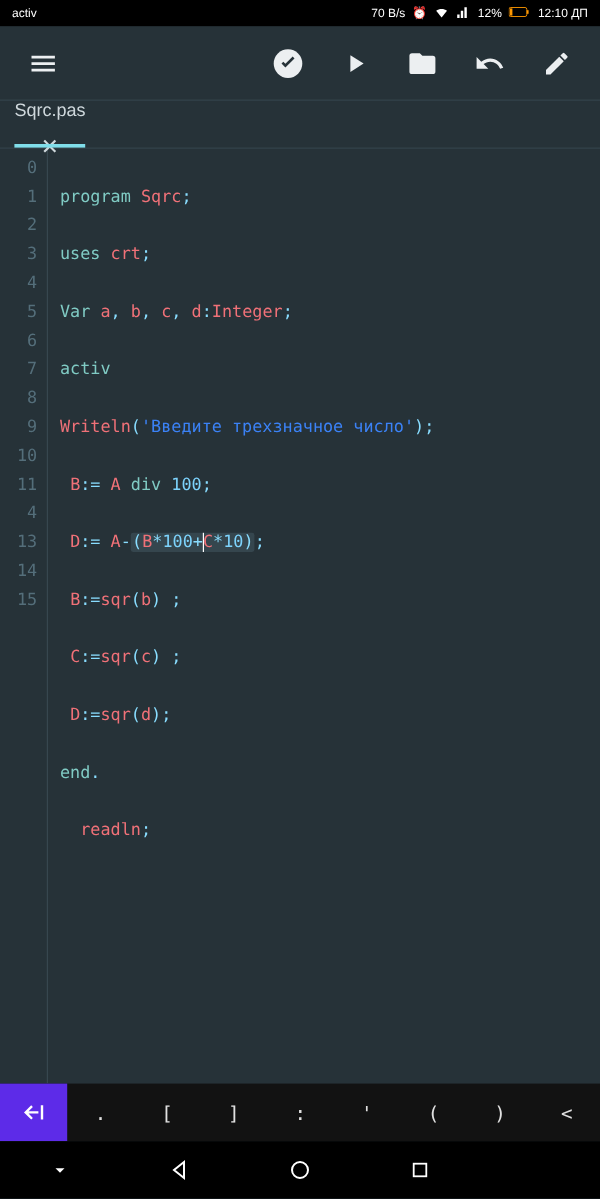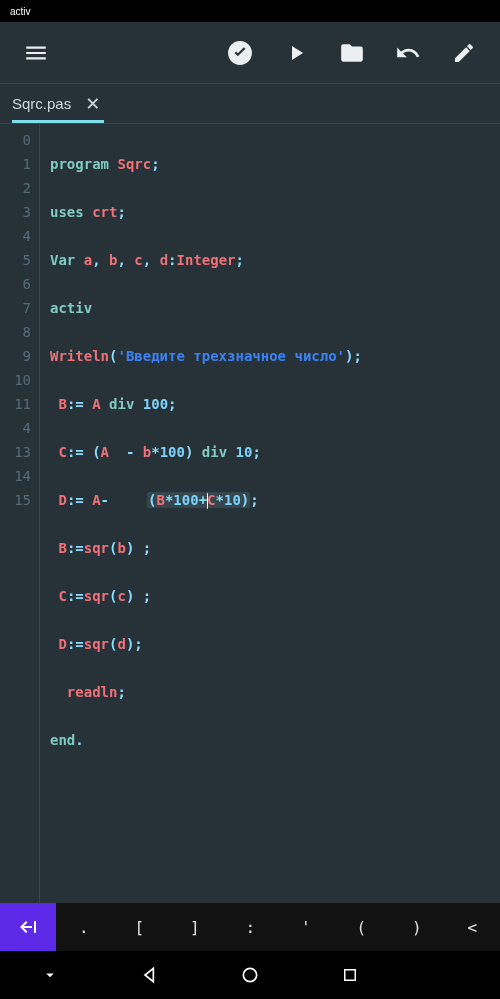--- a/index.html
+++ b/index.html
@@ -9,52 +9,75 @@
 .status-bar { height: 22px; background: #000; color: #fff; display: flex; align-items: center; padding: 0 10px; font-size: 10px; justify-content: space-between; }
 .status-right { display: flex; gap: 6px; align-items: center; }
 
 .toolbar { height: 62px; background: #263238; display: flex; align-items: center; padding: 0 12px; gap: 8px; border-bottom: 1px solid #37474f; }
 .toolbar .menu { flex: 0 0 auto; }
 .toolbar .spacer { flex: 1; }
 .toolbar .tbtn { width: 48px; height: 48px; display: flex; align-items: center; justify-content: center; }
 .toolbar svg { fill: #eceff1; }
 
 .tab-bar { height: 40px; background: #263238; display: flex; align-items: center; padding: 0 12px; gap: 12px; border-bottom: 1px solid #37474f; }
-.tab { display: flex; align-items: center; gap: 10px; height: 100%; position: relative; color: #cfd8dc; font-size: 15px; }
+.tab { display: flex; align-items: center; gap: 10px; height: 100%; position: relative; color: #cfd8dc; font-size: 15px; flex-direction: column; }
 .tab.active::after { content: ''; position: absolute; bottom: 0; left: 0; right: 0; height: 3px; background: #80deea; }
 .tab .close-x { font-size: 18px; color: #cfd8dc; padding: 0 4px; }
 
 .editor { flex: 1; display: flex; background: #263238; overflow: hidden; font-family: Menlo, Consolas, monospace; font-size: 14px; line-height: 24px; }
 .gutter { width: 40px; background: #263238; color: #546e7a; text-align: right; padding: 4px 8px 0 0; border-right: 1px solid #37474f; user-select: none; }
-.code { flex: 1; padding: 4px 16px 0 10px; white-space: pre; font-weight: bold; }
+.code { flex: 1; padding: 4px 16px 0 10px; white-space: pre; }
 .code-line { height: 24px; }
 
 .kw { color: #80cbc4; }
 .id { color: #f07178; }
 .sym { color: #89ddff; }
 .str { color: #3b82f6; }
 .num { color: #7dd3fc; }
-.hl { background: #546e7a55; border-radius: 2px; padding: 0 1px; margin-left: 38px; }
+.hl { background: #546e7a55; border-radius: 2px; padding: 0 1px; }
 .cursor { display:inline-block; width:1px; height:16px; background:#fff; vertical-align:middle; margin:0 -0.5px; }
 
 .key-row { height: 48px; background: #121212; display: flex; align-items: stretch; }
 .tab-key { width: 56px; background: #5d2be8; display: flex; align-items: center; justify-content: center; }
 .tab-key svg { fill: #fff; }
 .sym-keys { flex: 1; display: flex; }
 .sym-key { flex: 1; color: #e0e0e0; display: flex; align-items: center; justify-content: center; font-size: 16px; font-family: monospace; }
 
 .nav-bar { height: 48px; background: #000; display: flex; align-items: center; justify-content: space-around; }
 .nav-bar svg { fill: #fff; }
 .nav-btn { width: 48px; height: 48px; display: flex; align-items: center; justify-content: center; }
 </style>
 </head>
 <body>
 
 <div class="status-bar">
   <span>activ</span>
+  <div class="status-right">
+    <span>70 B/s</span>
+    <span>⏰</span>
+    <span>
+      <svg width="12" height="12" viewBox="0 0 24 24">
+          <path fill="#fff" d="M12 21l9-11c-5-4-13-4-18 0l9 11z"></path>
+        </svg>
+    </span>
+    <span>
+      <svg width="12" height="12" viewBox="0 0 24 24">
+          <path fill="#fff" d="M2 22h4v-6H2v6zm6 0h4V10H8v12zm6 0h4V4h-4v18z"></path>
+        </svg>
+    </span>
+    <span>12%</span>
+    <span>
+      <svg width="18" height="10" viewBox="0 0 24 12">
+          <rect x="0" y="1" width="20" height="10" rx="2" fill="none" stroke="#ff9800" stroke-width="1"></rect>
+          <rect x="20" y="4" width="2" height="4" fill="#ff9800"></rect>
+          <rect x="1" y="2" width="3" height="8" fill="#ff9800"></rect>
+        </svg>
+    </span>
+    <span>12:10 ДП</span>
+  </div>
 </div>
 
 <div class="toolbar">
   <div class="tbtn menu">
     <svg width="26" height="26" viewBox="0 0 24 24">
         <path d="M3 6h18v2H3V6zm0 5h18v2H3v-2zm0 5h18v2H3v-2z"></path>
       </svg>
   </div>
   <div class="spacer"></div>
   <div class="tbtn">
@@ -111,27 +134,26 @@
     <div>14</div>
     <div>15</div>
   </div>
   <div class="code">
 <div class="code-line"><span class="kw">program</span> <span class="id">Sqrc</span><span class="sym">;</span></div>
 <div class="code-line"><span class="kw">uses</span> <span class="id">crt</span><span class="sym">;</span></div>
 <div class="code-line"><span class="kw">Var</span> <span class="id">a</span><span class="sym">,</span> <span class="id">b</span><span class="sym">,</span> <span class="id">c</span><span class="sym">,</span> <span class="id">d</span><span class="sym">:</span><span class="id">Integer</span><span class="sym">;</span></div>
 <div class="code-line"><span class="kw">activ</span></div>
 <div class="code-line"><span class="id">Writeln</span><span class="sym">(</span><span class="str">'Введите трехзначное число'</span><span class="sym">);</span></div>
 <div class="code-line"> <span class="id">B</span><span class="sym">:=</span> <span class="id">A</span> <span class="kw">div</span> <span class="num">100</span><span class="sym">;</span></div>
-<div class="code-line"> <span class="id">C</span><span class="sym">:=</span> <span class="sym">(</span><span class="id">A</span>  <span class="sym">-</span> <span class="id">b</span><span class="sym">*</span><span class="num">100</span><span class="sym">)</span> <span class="kw">div</span> <span class="num">10</span><span class="sym">;</span></div>
 <div class="code-line"> <span class="id">D</span><span class="sym">:=</span> <span class="id">A</span><span class="sym">-</span><span class="hl"><span class="sym">(</span><span class="id">B</span><span class="sym">*</span><span class="num">100</span><span class="sym">+</span><span class="cursor"></span><span class="id">C</span><span class="sym">*</span><span class="num">10</span><span class="sym">)</span></span><span class="sym">;</span></div>
 <div class="code-line"> <span class="id">B</span><span class="sym">:=</span><span class="id">sqr</span><span class="sym">(</span><span class="id">b</span><span class="sym">)</span> <span class="sym">;</span></div>
 <div class="code-line"> <span class="id">C</span><span class="sym">:=</span><span class="id">sqr</span><span class="sym">(</span><span class="id">c</span><span class="sym">)</span> <span class="sym">;</span></div>
 <div class="code-line"> <span class="id">D</span><span class="sym">:=</span><span class="id">sqr</span><span class="sym">(</span><span class="id">d</span><span class="sym">);</span></div>
+<div class="code-line"><span class="kw">end</span><span class="sym">.</span></div>
 <div class="code-line">  <span class="id">readln</span><span class="sym">;</span></div>
-<div class="code-line"><span class="kw">end</span><span class="sym">.</span></div>
 <div class="code-line"></div>
   </div>
 </div>
 
 <div class="key-row">
   <div class="tab-key">
     <svg width="24" height="24" viewBox="0 0 24 24">
         <path d="M4 6v12h2V6H4zm4 5h8.2l-3.6-3.6L14 6l6 6-6 6-1.4-1.4 3.6-3.6H8v-2z" transform="scale(-1,1) translate(-24,0)"></path>
       </svg>
   </div>

